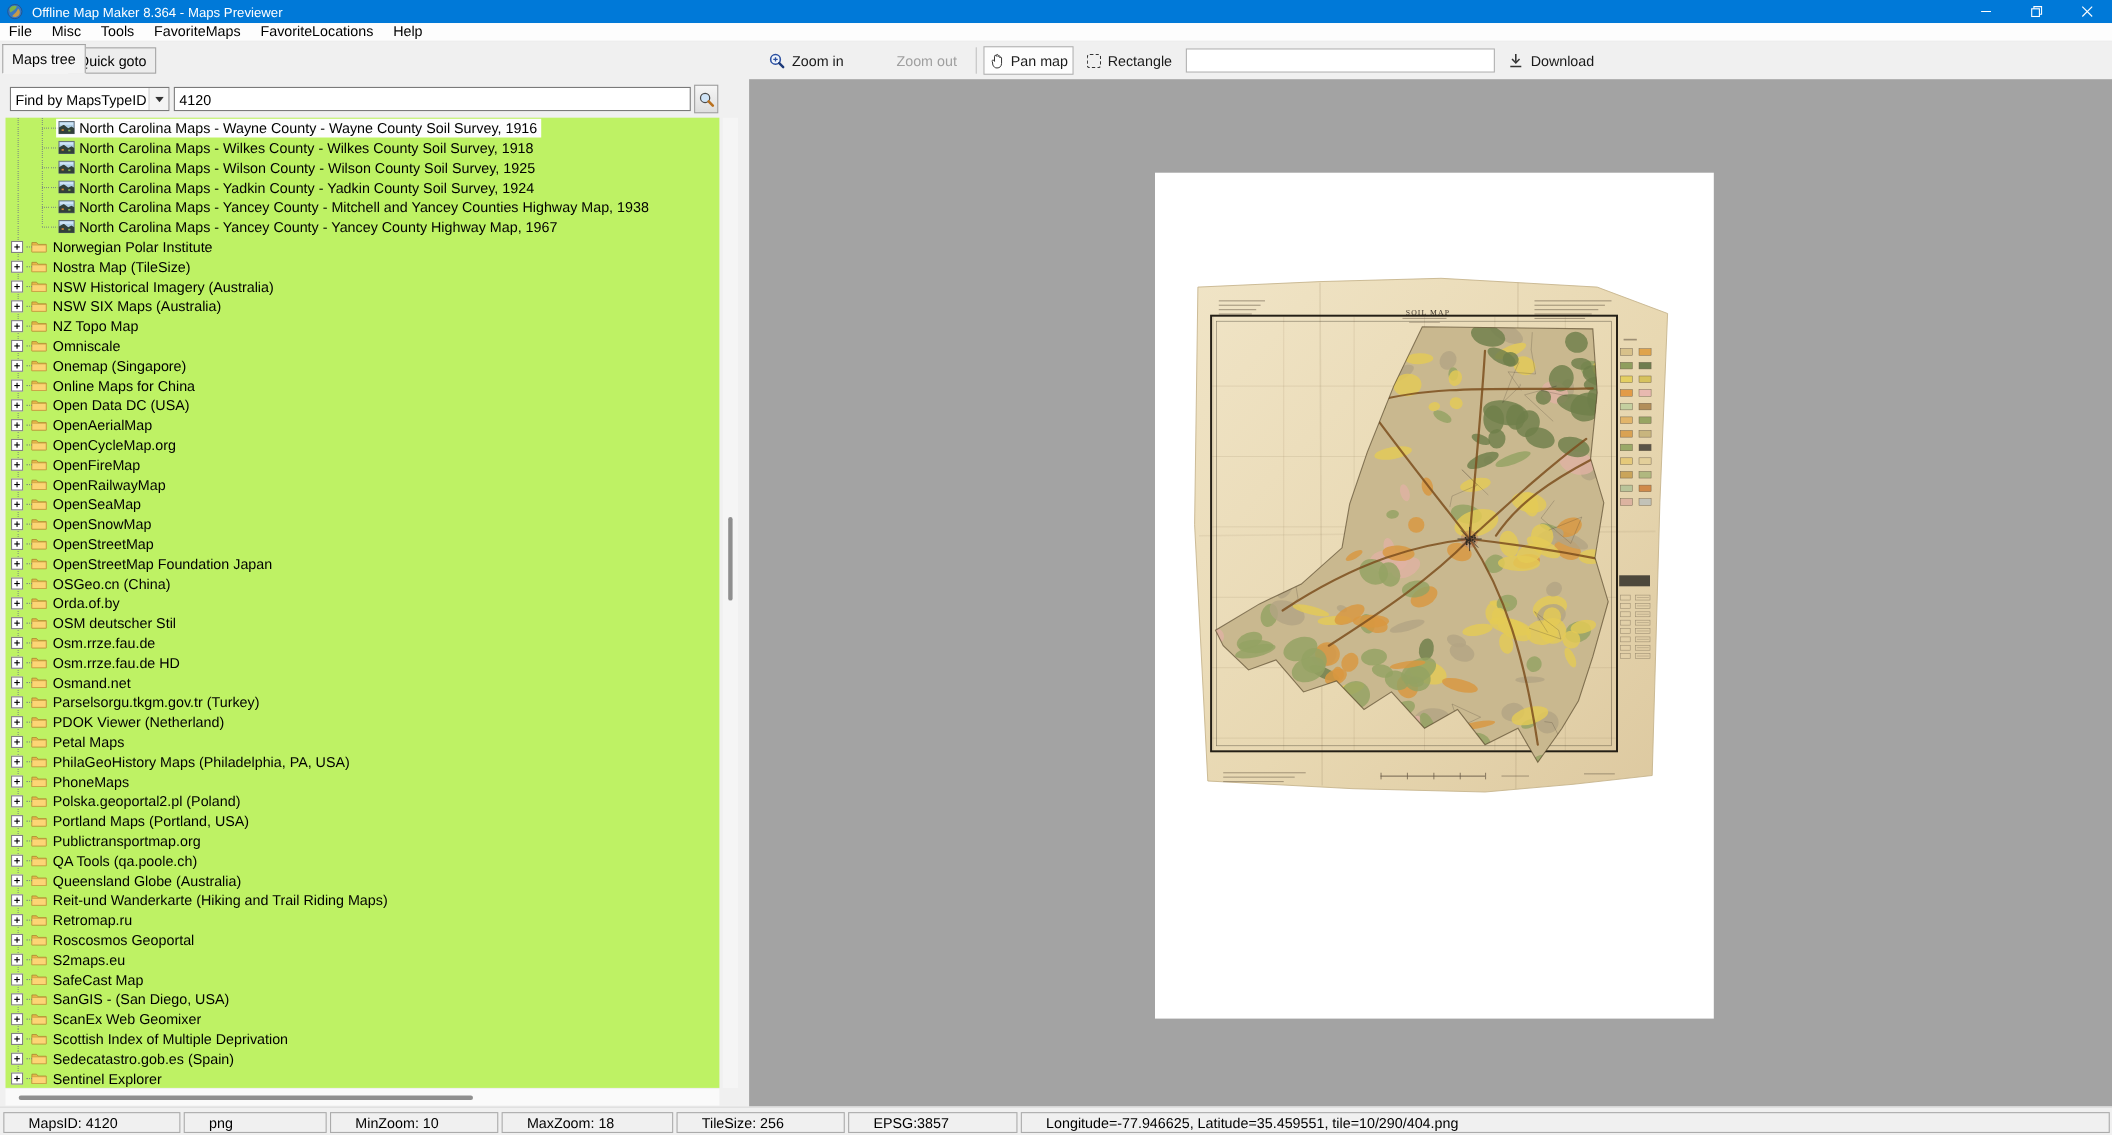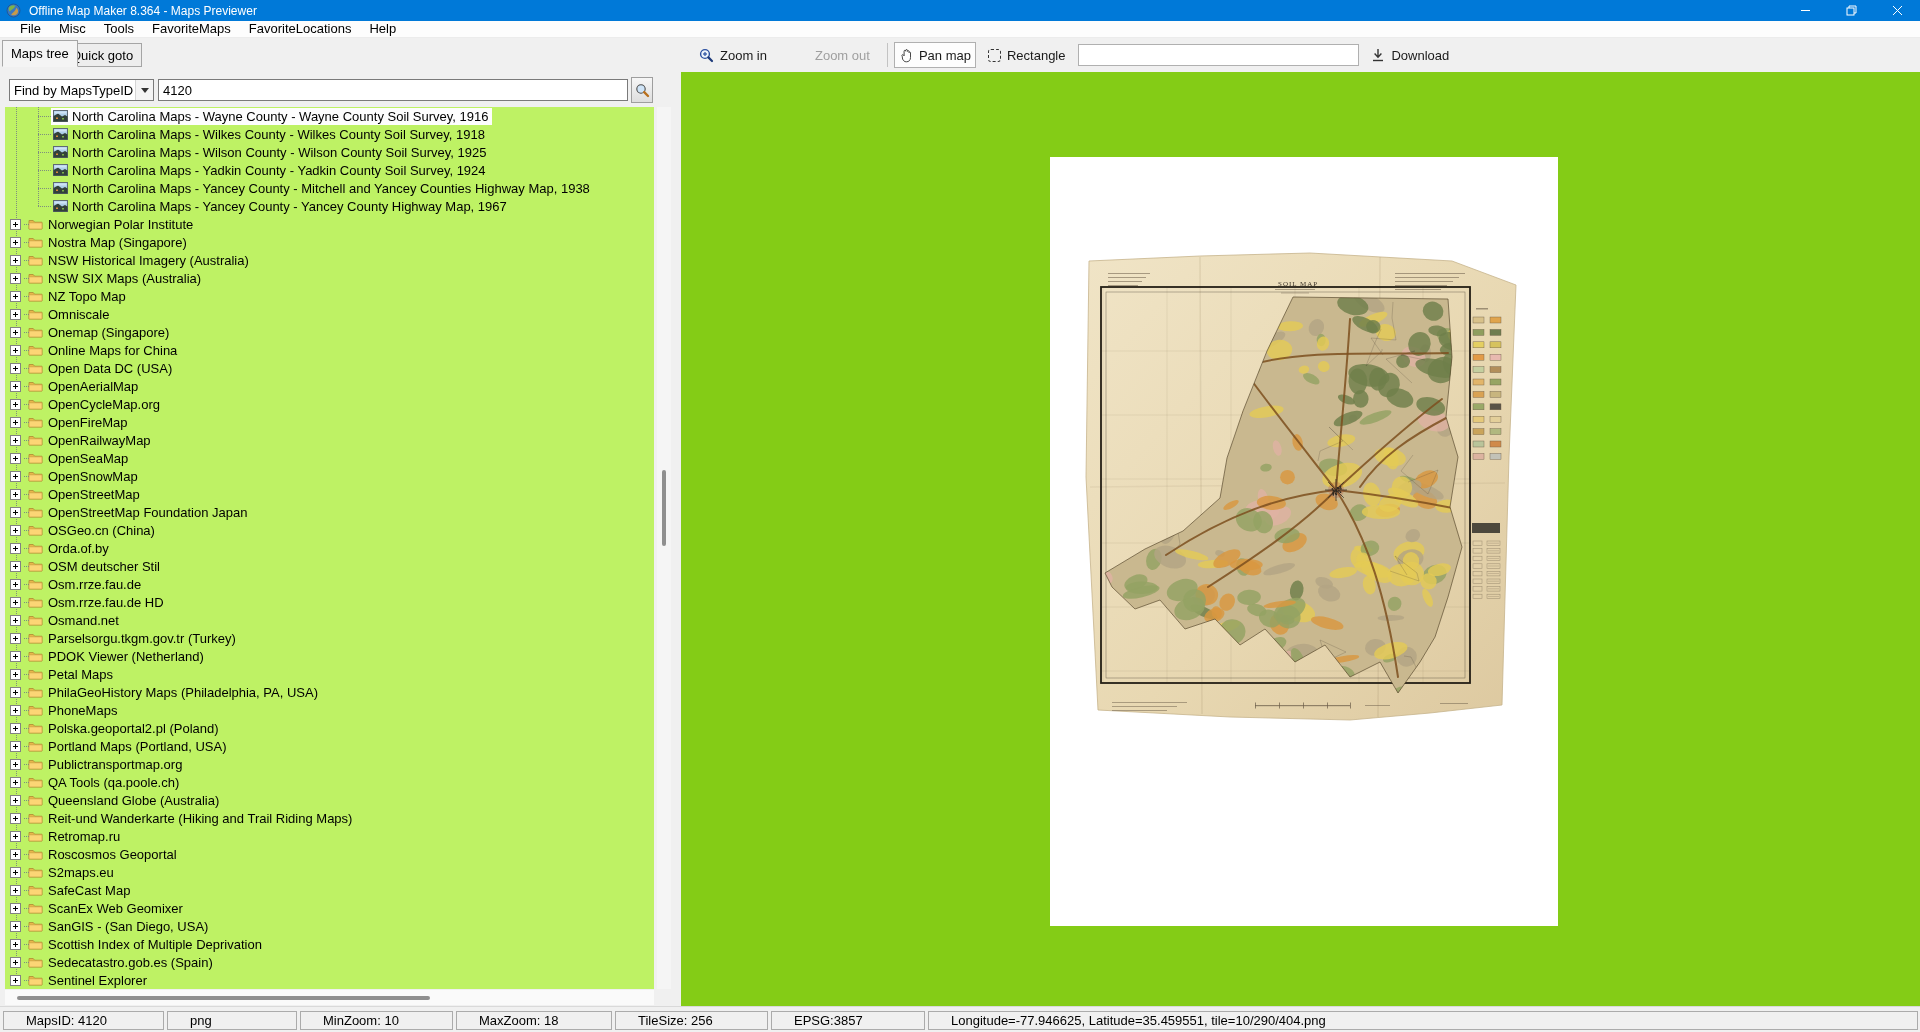--- a/index.html
+++ b/index.html
@@ -11,21 +11,21 @@
             display:flex;align-items:center;color:#fff;}
   .titlebar .appicon{margin-left:6px;width:15px;height:15px;flex:0 0 auto;}
   .titlebar .title{margin-left:8px;font-size:12px;}
   .winbtns{margin-left:auto;display:flex;height:21px;}
   .winbtn{width:46px;height:21px;display:flex;align-items:center;justify-content:center;}
 
   
   .menubar{position:absolute;left:0;top:21px;width:1920px;height:16px;background:#fdfdfd;
            display:flex;align-items:center;border-bottom:1px solid #ececec;}
   .menuitem{padding:0 9px;font-size:13px;line-height:16px;}
-  .menuitem:first-child{padding-left:20px;}
+  .menuitem:first-child{padding-left:8px;}
 
   
   .main{position:absolute;left:0;top:38px;width:1920px;height:968px;}
 
   
   .left{position:absolute;left:0;top:0;width:681px;height:968px;background:#f0f0f0;}
   .tabbar{position:absolute;left:0;top:0;height:30px;width:100%;}
   .tab{position:absolute;box-sizing:border-box;border:1px solid #a5a5a5;background:#ededed;
        padding:0 8px;font-size:13px;display:flex;align-items:center;}
   .tab.active{left:2px;top:2px;height:27px;background:#f4f4f4;border-bottom-color:#f4f4f4;z-index:2;}
@@ -74,21 +74,21 @@
   .right{position:absolute;left:681px;top:0;width:1239px;height:968px;background:#f0f0f0;}
   .toolbar{position:absolute;left:0;top:0;width:1239px;height:34px;display:flex;align-items:center;background:#f0f0f0;}
   .tbtn{display:flex;align-items:center;gap:6px;font-size:13px;color:#1a1a1a;height:26px;padding:0 4px;}
   .tbtn.disabled{color:#9f9f9f;}
   .tbtn.active{background:#fdfdfd;border:1px solid #b0b0b0;box-sizing:border-box;text-align:right;}
   .tsep{width:1px;height:24px;background:#c3c3c3;margin:0 6px 0 13px;}
   .addrbox{width:281px;height:22px;box-sizing:border-box;border:1px solid #b0b0b0;background:#fff;
            font-family:"Liberation Sans",sans-serif;font-size:13px;padding:0 4px;}
   .rect-glyph{width:13px;height:13px;box-sizing:border-box;border:1px dashed #333;border-radius:3px;}
 
-  .mapblack{position:absolute;left:0;top:34px;width:1239px;height:934px;background:#84cc16;}
+  .mapblack{position:absolute;left:0;top:34px;width:1239px;height:934px;background:#a3a3a3;}
   .page{position:absolute;left:369px;top:85px;width:508px;height:769px;background:#fff;}
   .page svg{display:block;}
 
   
   .statusbar{position:absolute;left:0;top:1006px;width:1920px;height:26px;background:#f0f0f0;
              border-top:1px solid #d9d9d9;display:flex;align-items:center;}
   .spanel{height:19px;box-sizing:border-box;border:1px solid #ababab;background:#f0f0f0;
           font-size:13px;line-height:17px;padding:0 22px;margin-left:3px;white-space:nowrap;overflow:hidden;}
   .s1{width:161px;}.s2{width:130px;}.s3{width:153px;}.s4{width:156px;}.s5{width:153px;}.s6{width:154px;}
   .s7{flex:1;margin-right:2px;}
@@ -259,21 +259,21 @@
             </svg>
             <span class="flabel">Norwegian Polar Institute</span>
           </div>
           <div class="trow folder">
             <span class="stub"></span>
             <span class="plusbox"></span>
             <svg class="ficon" width="15" height="12" viewBox="0 0 15 12">
               <path d="M1 2.5 H5.2 L6.7 4.2 H14 V11 H1 Z" fill="#e8b74a" stroke="#a8832f" stroke-width=".7"></path>
               <path d="M1 4.8 H14 V11 H1 Z" fill="#fcd575" stroke="#c9a143" stroke-width=".7"></path>
             </svg>
-            <span class="flabel">Nostra Map (Singapore)</span>
+            <span class="flabel">Nostra Map (TileSize)</span>
           </div>
           <div class="trow folder">
             <span class="stub"></span>
             <span class="plusbox"></span>
             <svg class="ficon" width="15" height="12" viewBox="0 0 15 12">
               <path d="M1 2.5 H5.2 L6.7 4.2 H14 V11 H1 Z" fill="#e8b74a" stroke="#a8832f" stroke-width=".7"></path>
               <path d="M1 4.8 H14 V11 H1 Z" fill="#fcd575" stroke="#c9a143" stroke-width=".7"></path>
             </svg>
             <span class="flabel">NSW Historical Imagery (Australia)</span>
           </div>
@@ -592,30 +592,30 @@
             </svg>
             <span class="flabel">SafeCast Map</span>
           </div>
           <div class="trow folder">
             <span class="stub"></span>
             <span class="plusbox"></span>
             <svg class="ficon" width="15" height="12" viewBox="0 0 15 12">
               <path d="M1 2.5 H5.2 L6.7 4.2 H14 V11 H1 Z" fill="#e8b74a" stroke="#a8832f" stroke-width=".7"></path>
               <path d="M1 4.8 H14 V11 H1 Z" fill="#fcd575" stroke="#c9a143" stroke-width=".7"></path>
             </svg>
+            <span class="flabel">SanGIS - (San Diego, USA)</span>
+          </div>
+          <div class="trow folder">
+            <span class="stub"></span>
+            <span class="plusbox"></span>
+            <svg class="ficon" width="15" height="12" viewBox="0 0 15 12">
+              <path d="M1 2.5 H5.2 L6.7 4.2 H14 V11 H1 Z" fill="#e8b74a" stroke="#a8832f" stroke-width=".7"></path>
+              <path d="M1 4.8 H14 V11 H1 Z" fill="#fcd575" stroke="#c9a143" stroke-width=".7"></path>
+            </svg>
             <span class="flabel">ScanEx Web Geomixer</span>
-          </div>
-          <div class="trow folder">
-            <span class="stub"></span>
-            <span class="plusbox"></span>
-            <svg class="ficon" width="15" height="12" viewBox="0 0 15 12">
-              <path d="M1 2.5 H5.2 L6.7 4.2 H14 V11 H1 Z" fill="#e8b74a" stroke="#a8832f" stroke-width=".7"></path>
-              <path d="M1 4.8 H14 V11 H1 Z" fill="#fcd575" stroke="#c9a143" stroke-width=".7"></path>
-            </svg>
-            <span class="flabel">SanGIS - (San Diego, USA)</span>
           </div>
           <div class="trow folder">
             <span class="stub"></span>
             <span class="plusbox"></span>
             <svg class="ficon" width="15" height="12" viewBox="0 0 15 12">
               <path d="M1 2.5 H5.2 L6.7 4.2 H14 V11 H1 Z" fill="#e8b74a" stroke="#a8832f" stroke-width=".7"></path>
               <path d="M1 4.8 H14 V11 H1 Z" fill="#fcd575" stroke="#c9a143" stroke-width=".7"></path>
             </svg>
             <span class="flabel">Scottish Index of Multiple Deprivation</span>
           </div>

